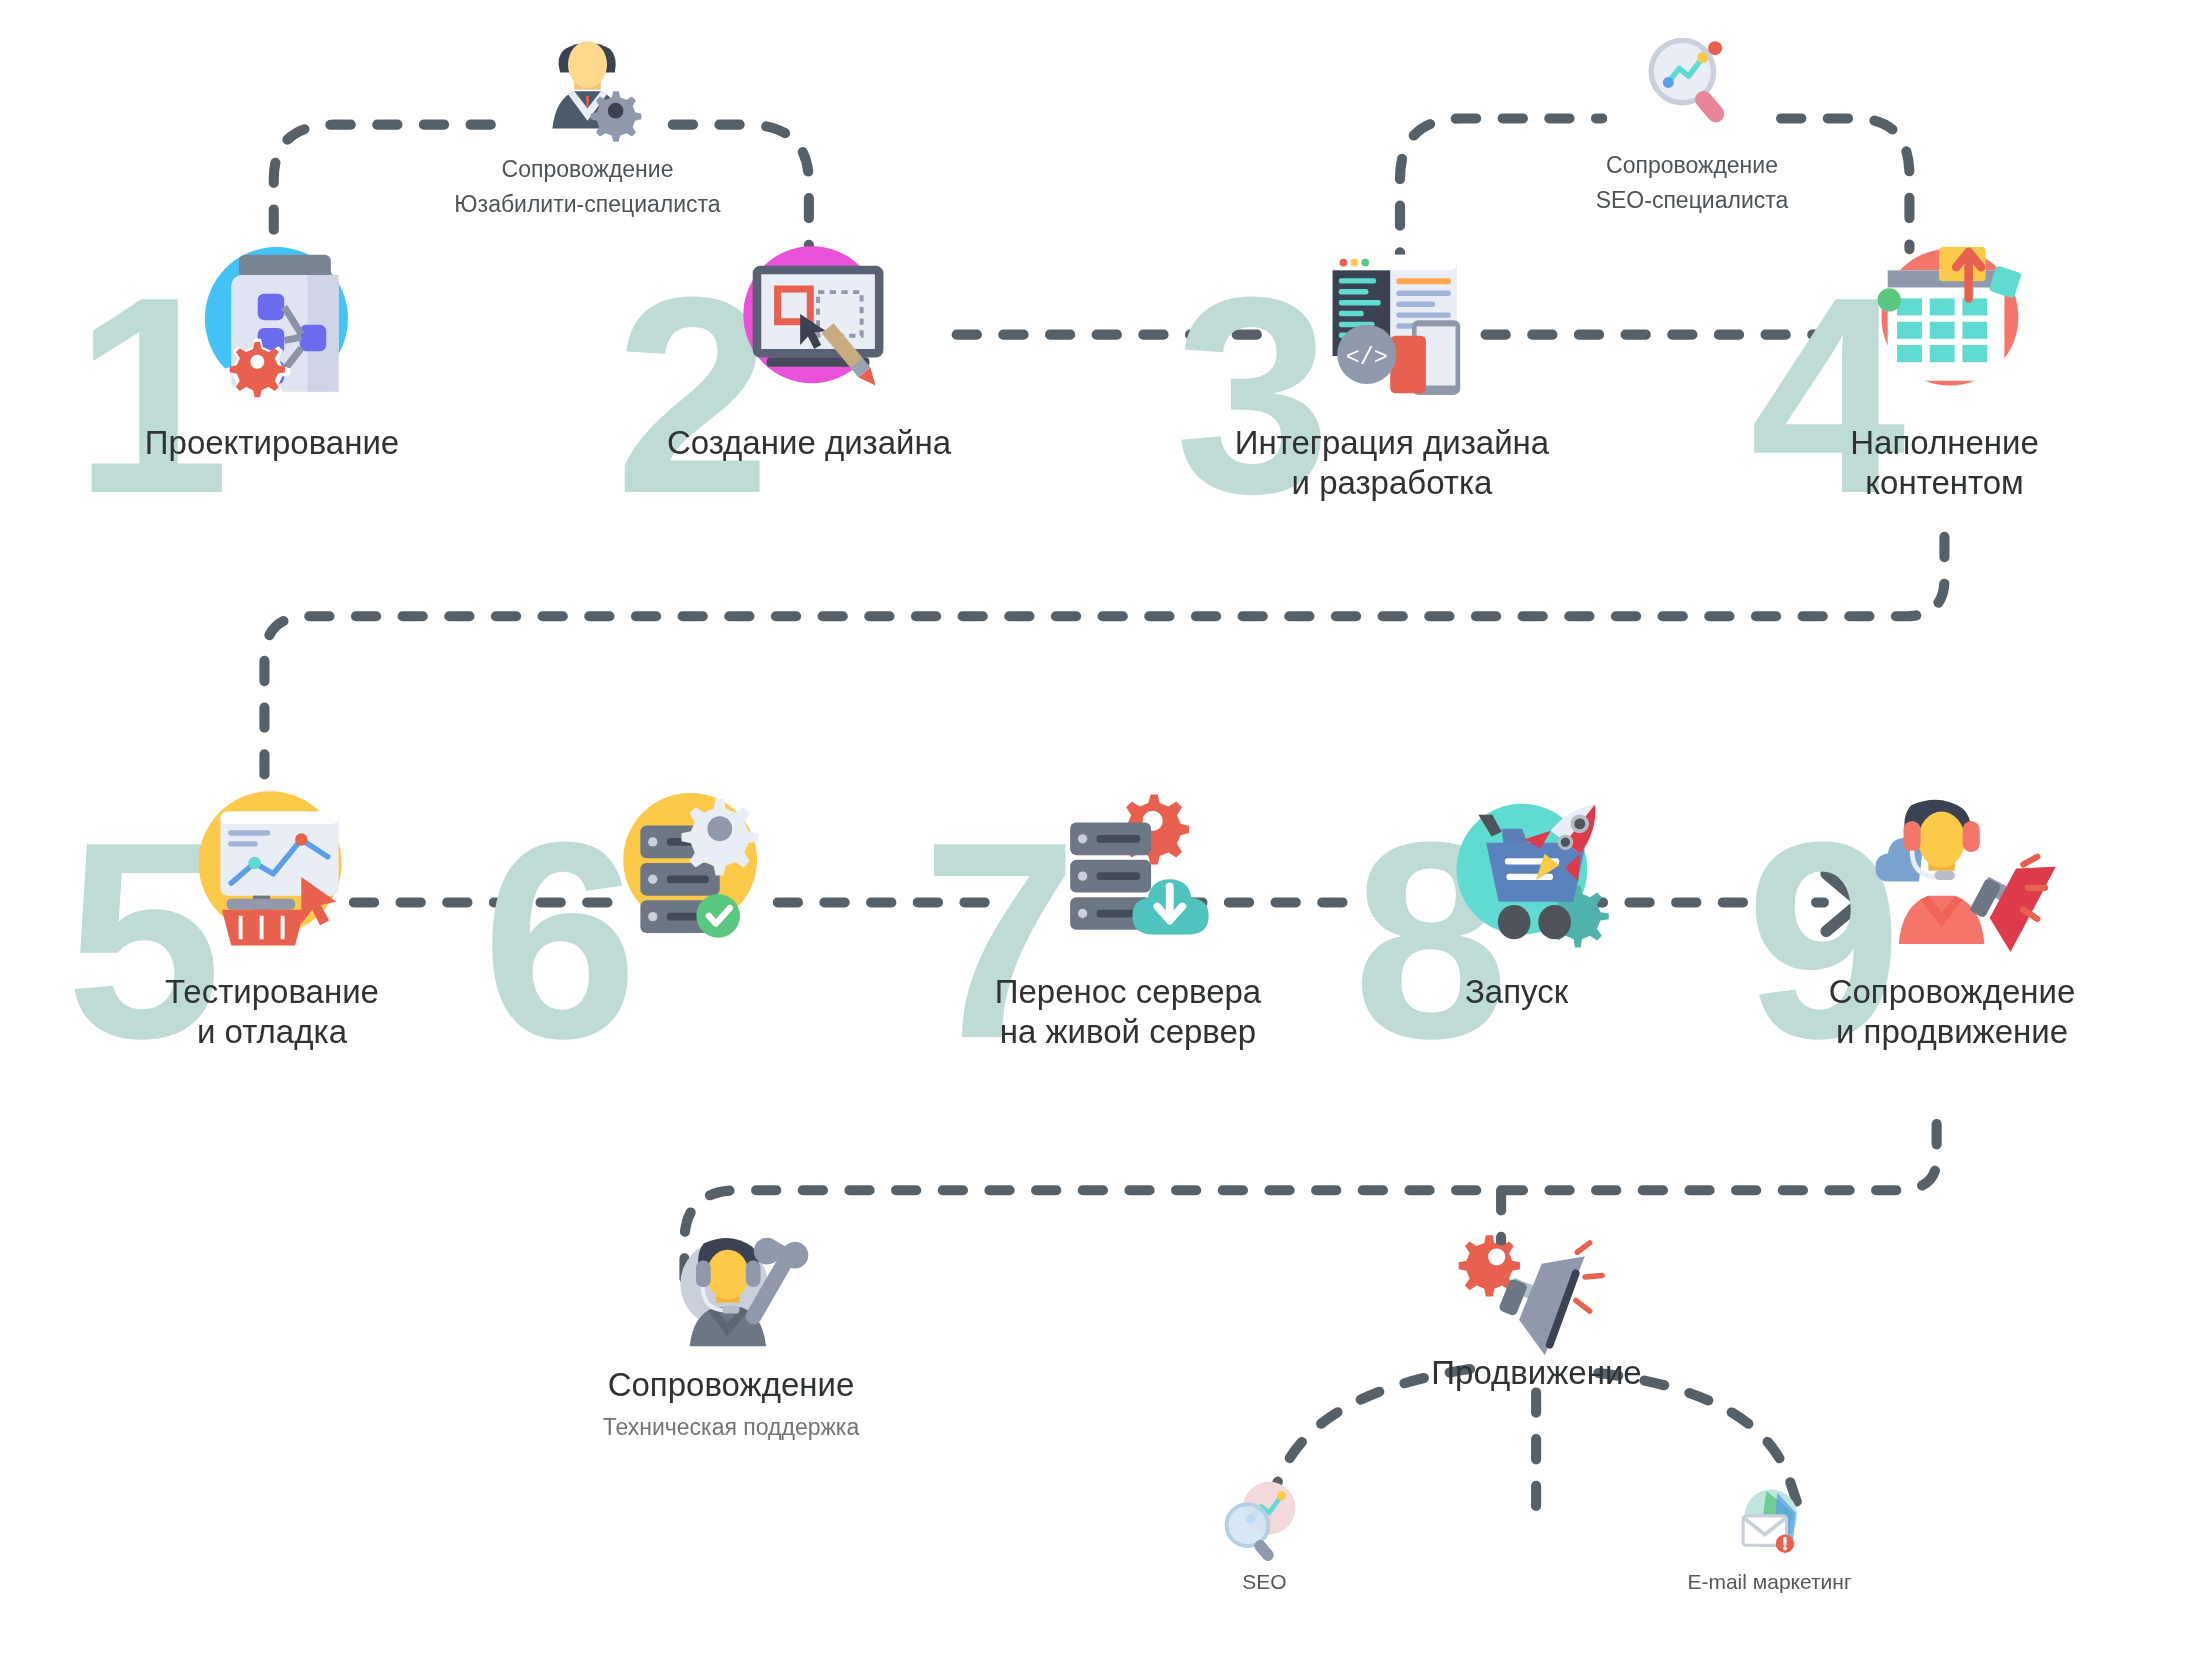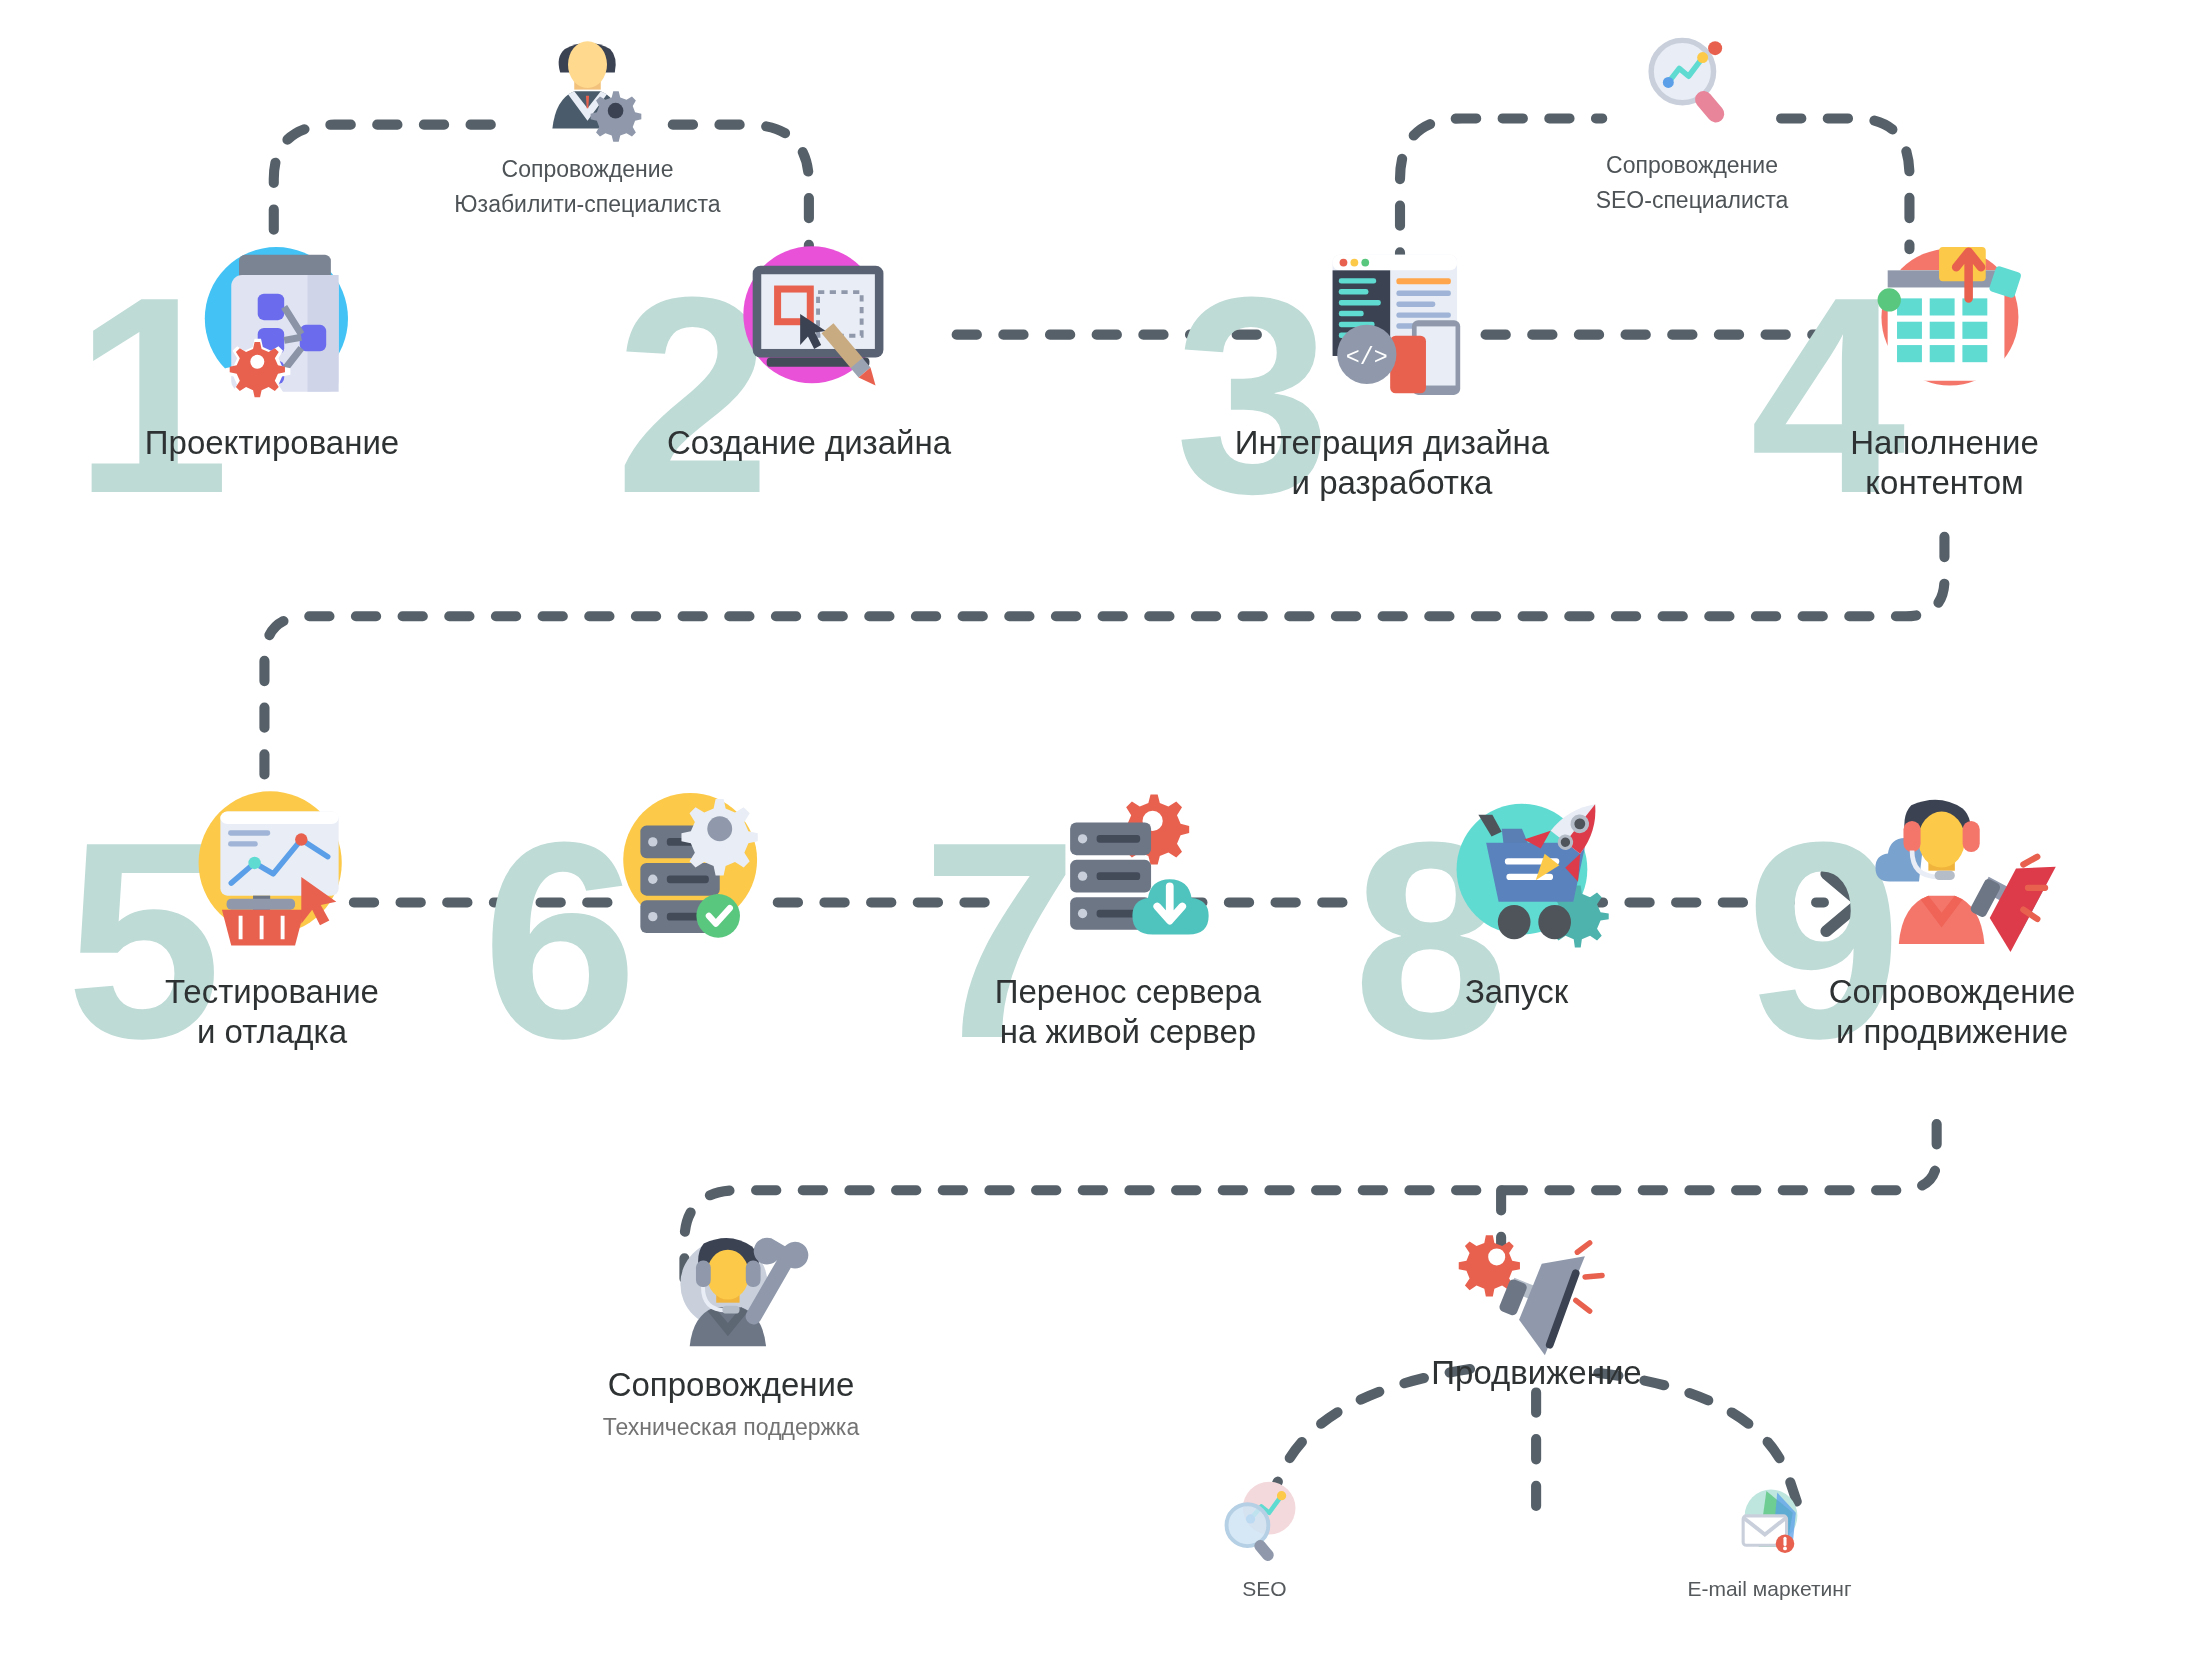--- a/index.html
+++ b/index.html
@@ -91,21 +91,21 @@
   .note .note-sub {
     font-size: 23px;
     line-height: 1.4;
     color: #737373;
     margin-top: 6.2px;
   }
   .chan-label {
     font-size: 21px;
     color: #55595c;
     text-align: center;
-    margin-top: 10px;
+    margin-top: 3px;
     white-space: nowrap;
   }
 
   
   .channel {
     position: absolute;
     z-index: 4;
     text-align: center;
     width: 249px;
   }

